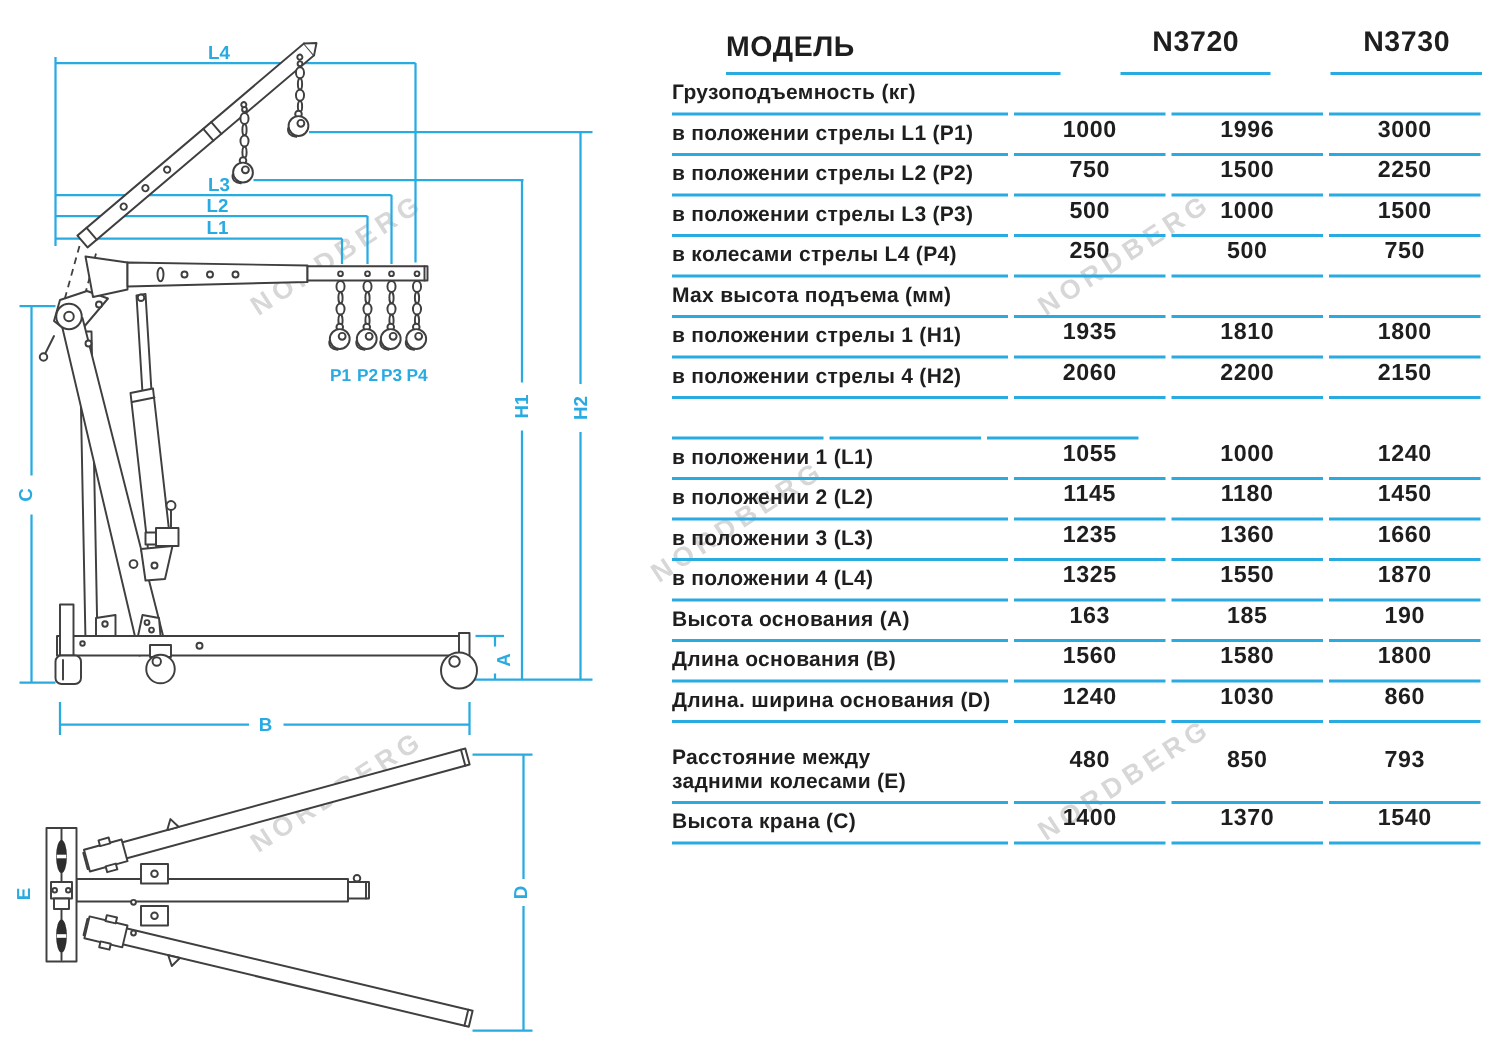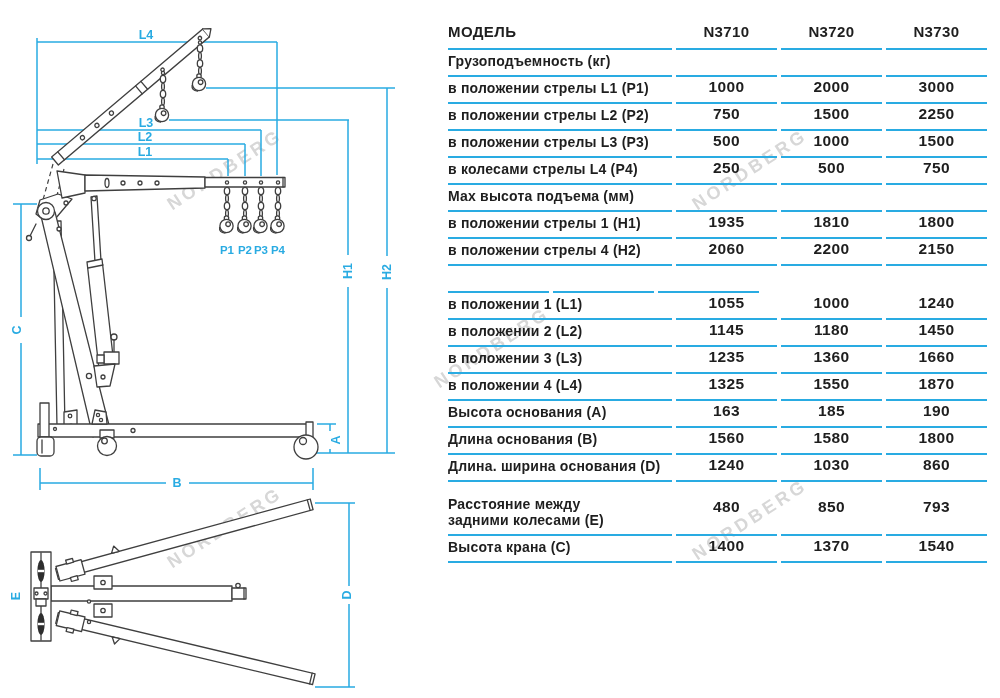--- a/index.html
+++ b/index.html
@@ -21,21 +21,21 @@
 
   .tbl{position:absolute;left:448px;top:0;width:540px;z-index:1;color:#1e1e1e;}
   .trow{display:flex;column-gap:4px;}
   .cell{border-bottom:2px solid #29abe2;display:flex;align-items:flex-end;
         padding-bottom:6px;box-sizing:border-box;}
   .c-label{width:224px;font-size:14px;letter-spacing:0.2px;white-space:pre-line;
            line-height:16px;font-weight:bold;}
   .c-val{width:101px;justify-content:center;text-align:center;font-size:15.5px;
          letter-spacing:0.4px;font-weight:bold;}
   .bold{font-weight:bold;}
-  .hdr{font-size:15px;letter-spacing:0.4px;}
+  .hdr{font-size:19px;letter-spacing:0.4px;margin-left:36px;}
   .h-head{height:50px;padding-bottom:8px;}
   .data-row .cell,.section-row .cell{height:27px;}
   .tall .cell{height:54px;}
   .tall .v-center{align-items:center;padding-bottom:2px;}
 </style>
 </head>
 <body>
 
 <div id="stage">
 
@@ -290,35 +290,34 @@
       <text class="p-label" x="227" y="254" text-anchor="middle">P1</text>
       <text class="p-label" x="245" y="254" text-anchor="middle">P2</text>
       <text class="p-label" x="261" y="254" text-anchor="middle">P3</text>
       <text class="p-label" x="278" y="254" text-anchor="middle">P4</text>
     </g>
   </svg>
 
   <div class="tbl">
     <div class="trow">
       <div class="cell c-label h-head bold hdr">МОДЕЛЬ</div>
-      <div class="cell c-val h-head bold hdr">N3710</div>
       <div class="cell c-val h-head bold hdr">N3720</div>
       <div class="cell c-val h-head bold hdr">N3730</div>
     </div>
     <div id="spec-rows">
         <div class="trow section-row">
           <div class="cell c-label bold">Грузоподъемность (кг)</div>
           <div class="cell c-val"></div>
           <div class="cell c-val"></div>
           <div class="cell c-val"></div>
         </div>
         <div class="trow data-row">
           <div class="cell c-label">в положении стрелы L1 (P1)</div>
           <div class="cell c-val">1000</div>
-          <div class="cell c-val">2000</div>
+          <div class="cell c-val">1996</div>
           <div class="cell c-val">3000</div>
         </div>
         <div class="trow data-row">
           <div class="cell c-label">в положении стрелы L2 (P2)</div>
           <div class="cell c-val">750</div>
           <div class="cell c-val">1500</div>
           <div class="cell c-val">2250</div>
         </div>
         <div class="trow data-row">
           <div class="cell c-label">в положении стрелы L3 (P3)</div>

